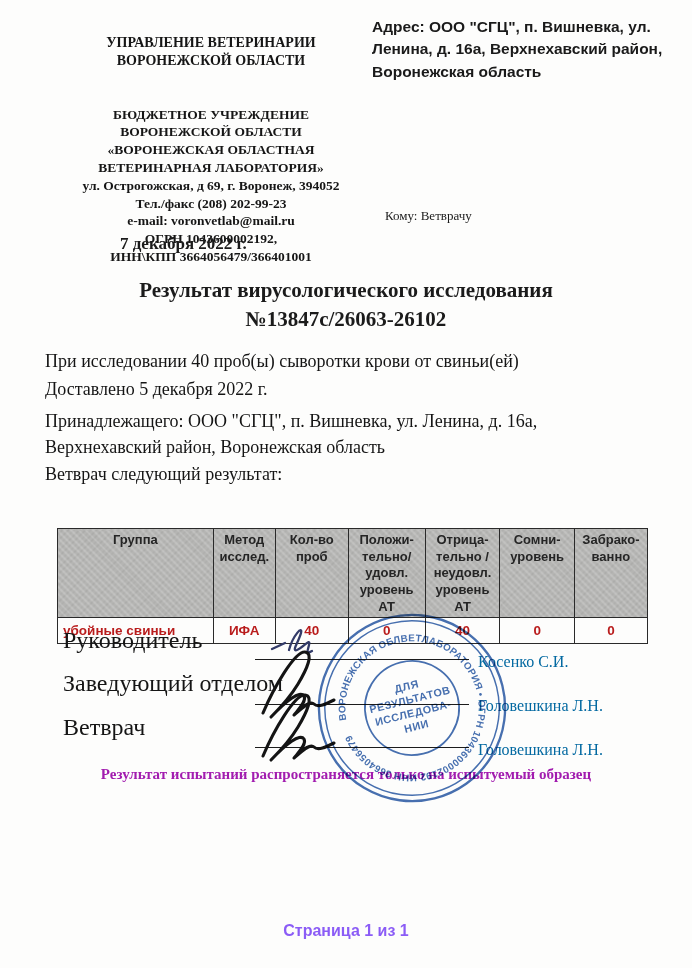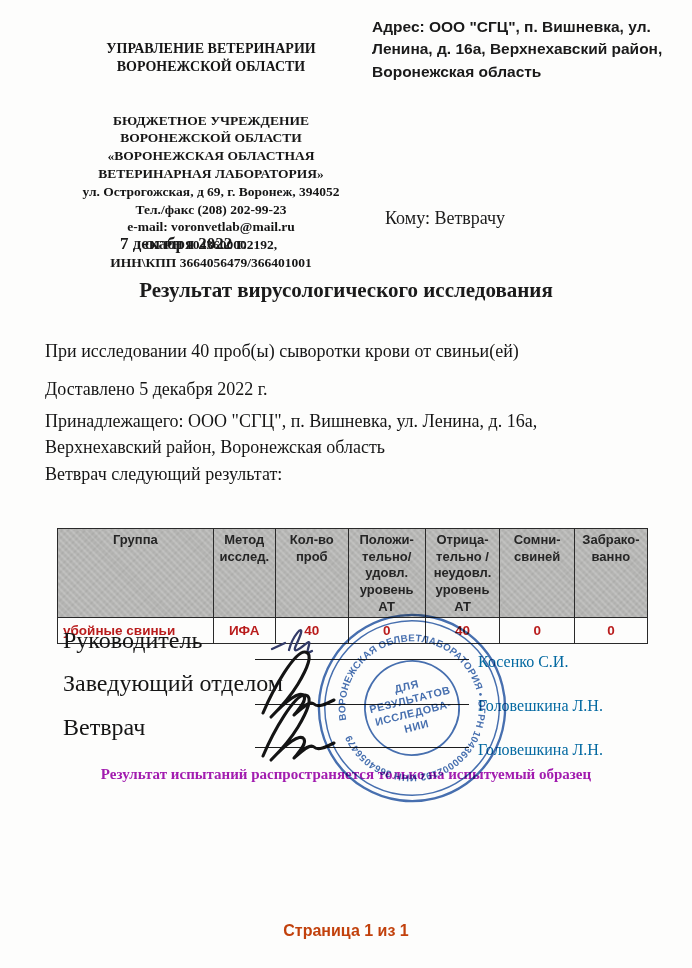--- a/index.html
+++ b/index.html
@@ -9,21 +9,21 @@
     width: 692px;
     height: 968px;
     background: #fdfdfc;
     font-family: "Liberation Serif", serif;
     color: #1b1b1b;
     overflow: hidden;
   }
   
   .lh-left {
     position: absolute;
-    left: 58px; top: 22px;
+    left: 58px; top: 16px;
     width: 306px;
     text-align: center;
     font-weight: bold;
     font-size: 13.5px;
     line-height: 1.32;
     white-space: pre-line;
     color: #161616;
   }
   .lh-left .authority { margin-bottom: 17px; font-size: 14px; }
   .lh-right {
@@ -32,21 +32,21 @@
     width: 314px;
     font-family: "Liberation Sans", sans-serif;
     font-weight: bold;
     font-size: 15.5px;
     line-height: 1.45;
     color: #1a1a1a;
   }
   .recipient {
     position: absolute;
     left: 385px; top: 208px;
-    font-size: 18px;
+    font-size: 13px;
   }
   .doc-date {
     position: absolute;
     left: 120px; top: 234px;
     font-size: 17px;
     font-weight: bold;
   }
   .doc-title {
     position: absolute;
     left: 0; top: 276px;
@@ -56,21 +56,21 @@
     font-weight: bold;
     line-height: 1.38;
   }
   .body-par {
     position: absolute;
     left: 45px;
     font-size: 18px;
     line-height: 26px;
     color: #151515;
   }
-  .p1 { top: 338px; width: 620px; }
+  .p1 { top: 348px; width: 620px; }
   .p2 { top: 376px; width: 620px; }
   .p3 { top: 408px; width: 565px; }
   .p4 { top: 461px; width: 620px; }
   .p5 { top: 487px; width: 600px; }
   
   .result-table {
     position: absolute;
     left: 57px; top: 528px;
     width: 591px;
     border-collapse: collapse;
@@ -168,21 +168,21 @@
     color: #a21caf;
   }
   .page-footer {
     position: absolute;
     left: 0; top: 922px;
     width: 100%;
     text-align: center;
     font-family: "Liberation Sans", sans-serif;
     font-size: 16px;
     font-weight: bold;
-    color: #c2410c;
+    color: #8b5cf6;
   }
 </style>
 </head>
 <body>
 
 <div class="page">
 
   <div class="lh-left">
     <div class="authority">УПРАВЛЕНИЕ ВЕТЕРИНАРИИ
 ВОРОНЕЖСКОЙ ОБЛАСТИ</div>
@@ -198,20 +198,21 @@
   </div>
 
   <div class="lh-right">Адрес: ООО "СГЦ", п. Вишневка, ул. Ленина, д. 16а, Верхнехавский район, Воронежская область</div>
 
   <div class="recipient">Кому: Ветврачу</div>
 
   <div class="doc-date">7 декабря 2022 г.</div>
 
   <div class="doc-title">
     <div>Результат вирусологического исследования</div>
+    <div>№13847с/26063-26102</div>
   </div>
 
   <div class="body-par p1">При исследовании 40 проб(ы) сыворотки крови от свиньи(ей)</div>
   <div class="body-par p2">Доставлено 5 декабря 2022 г.</div>
   <div class="body-par p3">Принадлежащего: ООО "СГЦ", п. Вишневка, ул. Ленина, д. 16а, Верхнехавский район, Воронежская область</div>
   <div class="body-par p4">Ветврач следующий результат:</div>
 
   <table class="result-table">
     <colgroup>
       <col class="col-group">
@@ -230,21 +231,21 @@
         <th>Кол-во проб</th>
         <th>Положи-
 тельно/
 удовл.
 уровень АТ</th>
         <th>Отрица-
 тельно /
 неудовл.
 уровень АТ</th>
         <th>Сомни-
-свиней</th>
+уровень</th>
         <th>Забрако-
 ванно</th>
       </tr>
     </thead>
     <tbody>
       <tr>
         <td class="cell-left">убойные свиньи</td>
         <td>ИФА</td>
         <td>40</td>
         <td>0</td>

